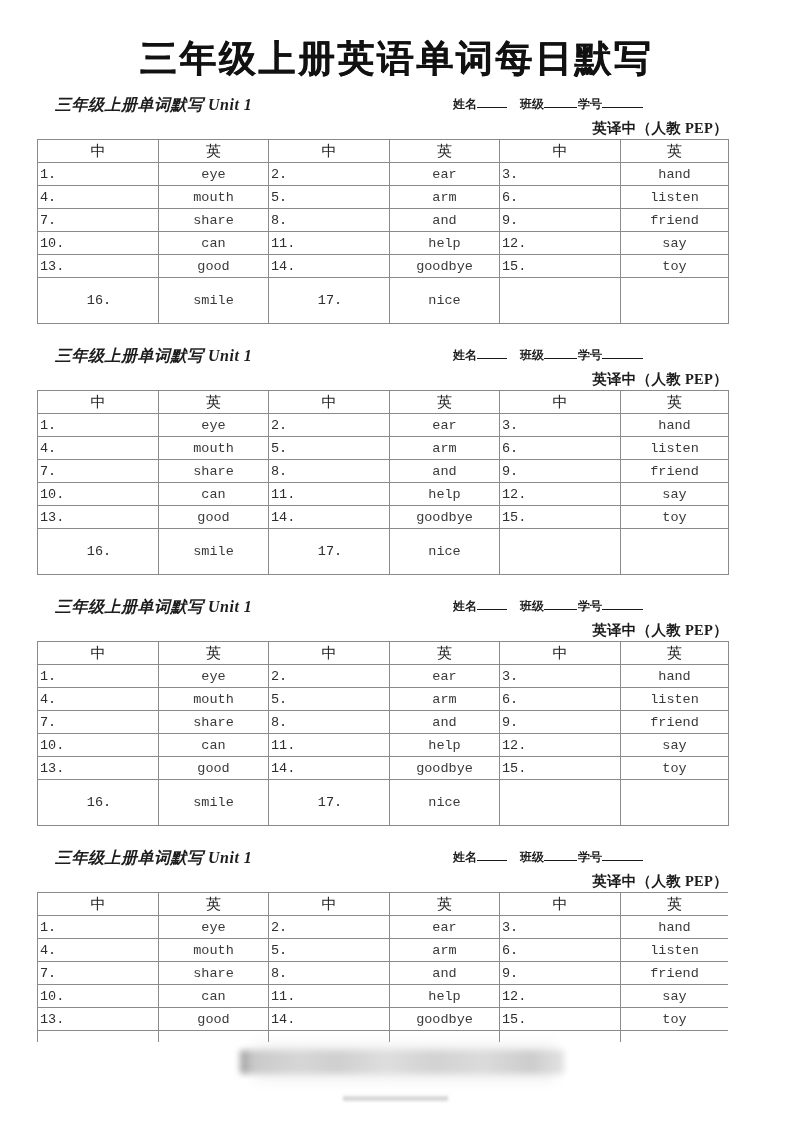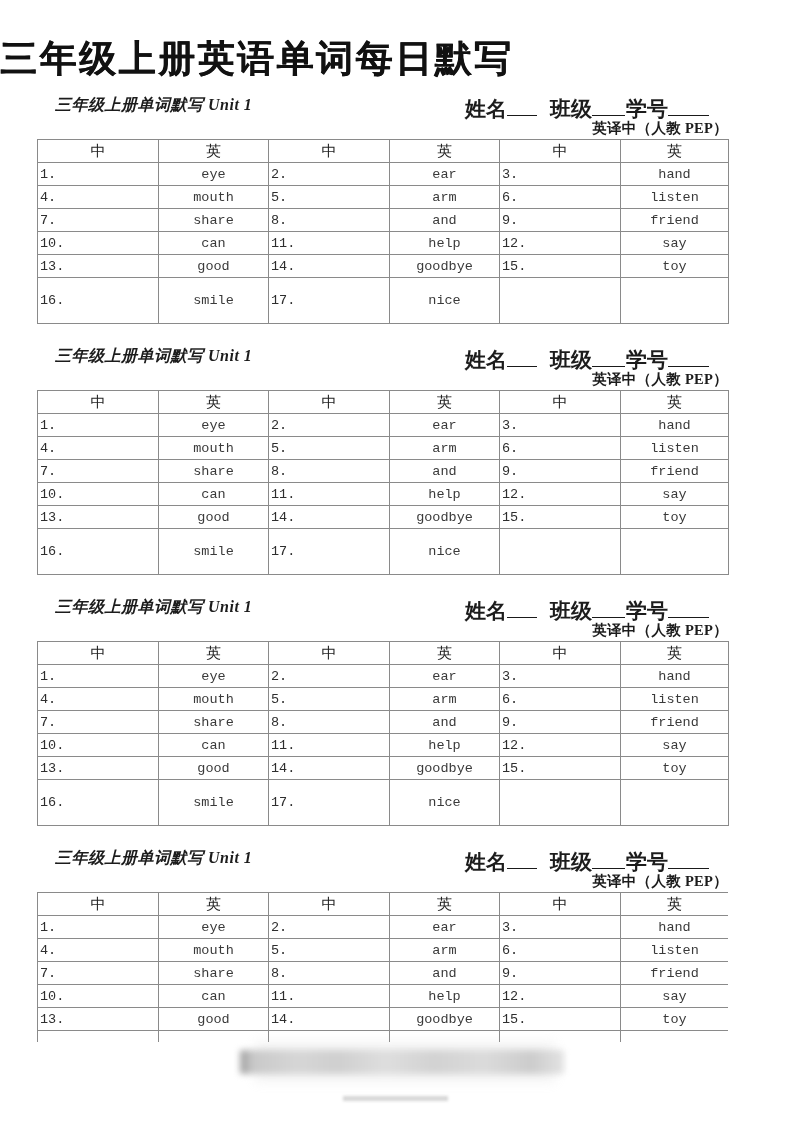--- a/index.html
+++ b/index.html
@@ -19,21 +19,21 @@
     font-family: "Liberation Serif", "DejaVu Serif", serif;
     color: var(--ink);
   }
   
   .title-row {
     position: absolute;
     top: 34px;
     left: 0;
     width: 100%;
     display: flex;
-    justify-content: flex-start;
+    justify-content: center;
     align-items: baseline;
     gap: 10px;
     white-space: nowrap;
   }
   .title-main {
     font-size: 37px;
     font-weight: 900;
     letter-spacing: 2.5px;
     color: #111111;
     text-shadow: 0.6px 0 0 #111111;
@@ -58,24 +58,24 @@
   .section-heading {
     padding-left: 18px;
     font-size: 16px;
     font-weight: bold;
     letter-spacing: 0.5px;
     white-space: nowrap;
     font-style: italic;
   }
   .name-group {
     position: absolute;
-    left: 428px;
+    left: 416px;
     top: 0;
     white-space: nowrap;
-    font-size: 21px;
+    font-size: 12px;
     font-weight: bold;
   }
   .blank {
     display: inline-block;
     border-bottom: 1.6px solid #1a1a1a;
     height: 13px;
     vertical-align: baseline;
   }
   .blank.w1 { width: 30px; margin-right: 13px; }
   .blank.w2 { width: 33px; margin-right: 1px; }
@@ -106,21 +106,21 @@
     overflow: hidden;
   }
   table.vocab th {
     height: 23px;
     font-size: 15px;
     font-weight: normal;
     text-align: center;
     color: #222222;
   }
   table.vocab td { height: 23px; }
-  table.vocab tr.tall td { height: 46px; }
+  table.vocab tr.tall td { height: 46px; text-align: center; }
   td.cn {
     font-family: "Liberation Mono", "DejaVu Sans Mono", monospace;
     font-size: 13.5px;
     color: #2e2e2e;
     text-align: left;
     padding-left: 2px;
     vertical-align: middle;
   }
   td.en {
     font-family: "Liberation Mono", "DejaVu Sans Mono", monospace;

